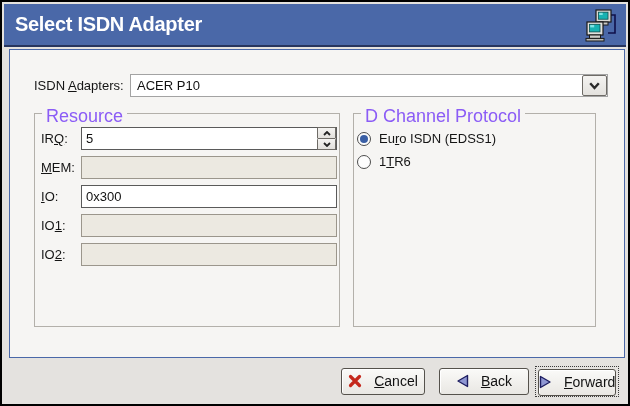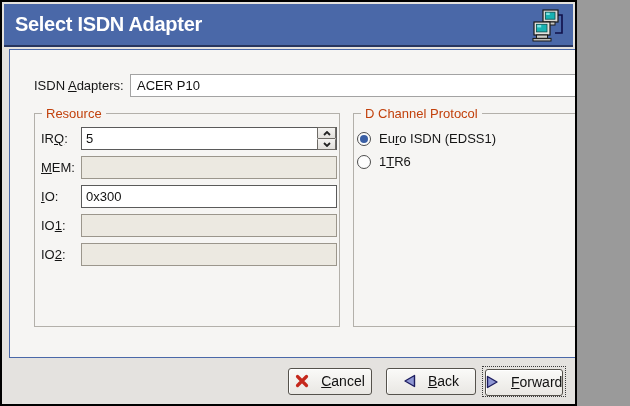--- a/index.html
+++ b/index.html
@@ -1,18 +1,18 @@
 <!DOCTYPE html>
 <html><head>
 <meta charset="utf-8">
 <style>
   * { margin:0; padding:0; box-sizing:border-box; }
   html,body { background:#9a9a9a; font-family:"Liberation Sans", sans-serif; }
   .dialog {
-    position:relative; width:577px; height:406px;
+    position:relative; width:630px; height:406px;
     background:#e4e2df; border:2px solid #000; overflow:hidden;
   }
   
   .titlebar {
     position:absolute; left:2px; top:2px; right:2px; height:43px;
     background:#4a68a8; border-bottom:2px solid #27355e;
     display:flex; align-items:center;
   }
   .title-text {
     color:#fff; font-size:20px; font-weight:bold; letter-spacing:-0.3px;
@@ -37,21 +37,21 @@
     width:25px; height:21px; background:linear-gradient(#f4f3f1,#e4e2de);
     border:1px solid #6e6b66; border-radius:2px;
     display:flex; align-items:center; justify-content:center;
   }
   
   .groupbox {
     position:absolute; border:1px solid #b3b0aa;
   }
   .groupbox-title {
     position:absolute; left:7px; top:-8px; background:#f6f5f3;
-    padding:0 4px; font-size:13px; color:#c2410c; white-space:nowrap;
+    padding:0 4px; font-size:18px; color:#8b5cf6; white-space:nowrap;
   }
   .res-group { left:24px; top:63px; width:306px; height:214px; }
   .dch-group { left:343px; top:63px; width:243px; height:214px; }
   .res-row-label { position:absolute; left:6px; }
   .res-field {
     position:absolute; left:46px; width:256px; height:23px;
     font-family:"Liberation Sans", sans-serif; font-size:13px; color:#111;
     padding:0 4px;
   }
   .res-field.enabled { background:#fff; border:1px solid #5a5a5a; }

